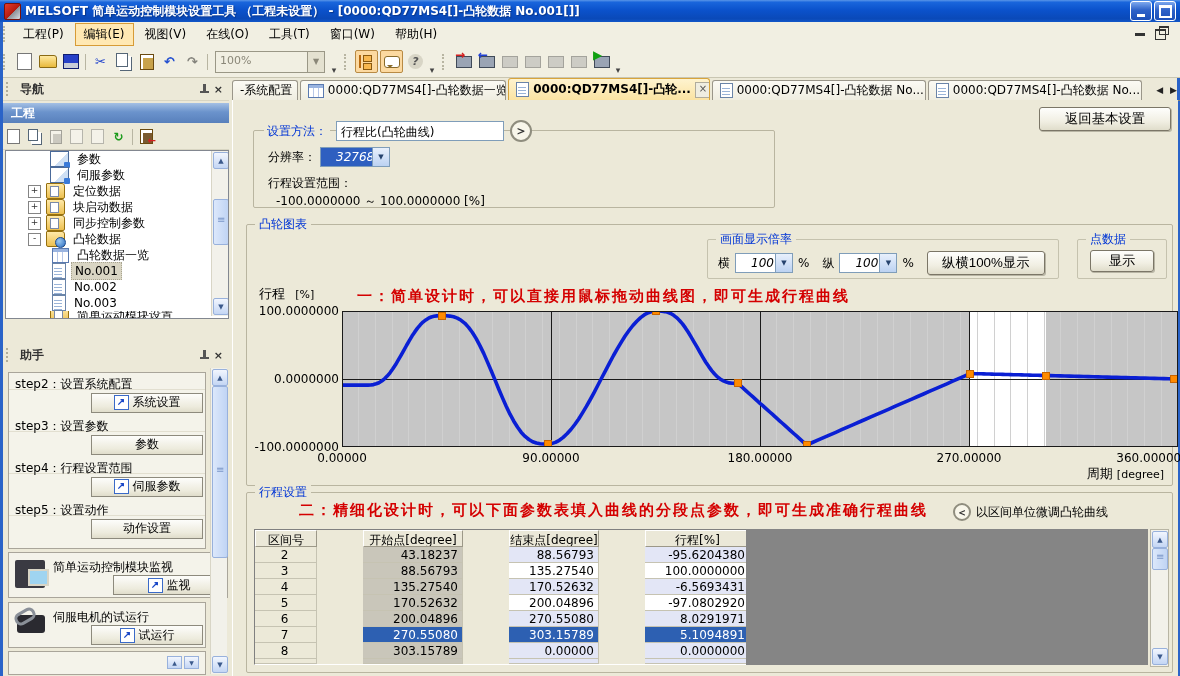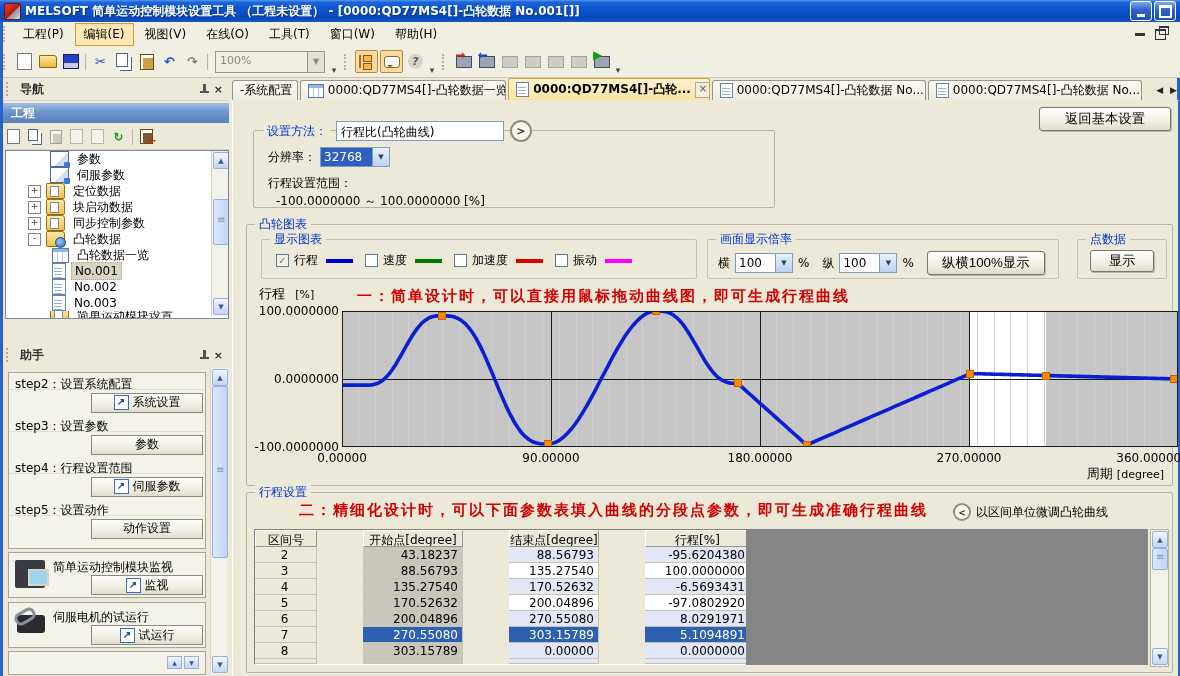--- a/index.html
+++ b/index.html
@@ -127,21 +127,21 @@
     text-align:center;color:#555;flex:none;font-weight:normal;}
   .tabarrows{margin-left:auto;display:flex;gap:1px;padding-bottom:3px;}
   .tabarrows span{font-size:9px;color:#222;padding:2px 3px;}
   
   .content{position:absolute;left:232px;top:100px;width:945px;height:576px;background:#ECE9D8;border-left:1px solid #fff;}
   .fs{position:absolute;border:1px solid #B9B5A0;border-radius:2px;box-sizing:border-box;}
   .lg{position:absolute;top:-9px;left:8px;background:#ECE9D8;padding:0 4px;color:#0035D5;white-space:nowrap;}
   .xpb{background:linear-gradient(#FEFEFC,#F1EFE3 60%,#E0DDCB);border:1px solid #7B7667;border-radius:3px;
     display:flex;align-items:center;justify-content:center;box-sizing:border-box;box-shadow:1px 1px 0 #b8b5a4;}
   .combo{background:#fff;border:1px solid #7F9DB9;height:20px;display:flex;box-sizing:border-box;}
-  .combo .val{flex:1;padding:2px 3px;overflow:hidden;white-space:nowrap;}
+  .combo .val{flex:1;padding:2px 15px;overflow:hidden;white-space:nowrap;font-style:italic;}
   .combo .val.hl{background:#2E5FC0;color:#fff;}
   .combo .ar{width:16px;background:linear-gradient(#E8F0FC,#BCD2F2);border-left:1px solid #7F9DB9;color:#26436E;
     font-size:7px;display:flex;align-items:center;justify-content:center;}
   .circbtn{width:22px;height:22px;border-radius:50%;border:2px solid #8F8D7E;background:#F8F6EA;color:#333;
     font-weight:bold;font-size:13px;display:flex;align-items:center;justify-content:center;box-sizing:border-box;}
   .redtext{color:#D40000;font-weight:bold;font-size:15px;letter-spacing:2px;white-space:nowrap;}
   .chk{width:13px;height:13px;border:1px solid #5A7A9C;background:#fff;box-sizing:border-box;
     font-size:10px;line-height:11px;text-align:center;flex:none;}
   .chk.checked{background:#F2F1E6;color:#77766a;font-weight:bold;}
   .dash{width:27px;height:4px;flex:none;margin:0 12px 0 8px;}
@@ -396,21 +396,21 @@
           </button>
         </div>
         <div class="astep-title">step5：设置动作</div>
         <div class="abtnrow">
           <button class="abtn">
             <span>动作设置</span>
           </button>
         </div>
       </div>
     <div id="apanels">
-        <div class="abox" style="left: 5px; top: 186px; width: 198px; height: 46px;">
+        <div class="abox" style="left: 5px; top: 186px; width: 220px; height: 46px;">
           <span class="ic-pc-monitor"></span>
           <span class="apnl-title">简单运动控制模块监视</span>
           <button class="abtn" style="position: absolute; right: 2px; top: 22px;">
             <span class="linkarrow">↗</span>
             <span>监视</span>
           </button>
         </div>
         <div class="abox" style="left: 5px; top: 236px; width: 198px; height: 46px;">
           <span class="ic-wrench"></span>
           <span class="apnl-title">伺服电机的试运行</span>
@@ -477,37 +477,20 @@
         <span class="val hl">32768</span>
         <span class="ar">▼</span>
       </span>
       <span class="abs" style="left:14px;top:44px;">行程设置范围：</span>
       <span class="abs" style="left:22px;top:62px;">-100.0000000 ～ 100.0000000 [%]</span>
     </div>
 
     <div class="fs" style="left:13px;top:124px;width:927px;height:262px;">
       <span class="lg">凸轮图表</span>
 
-      <div class="fs" style="left:14px;top:14px;width:436px;height:40px;border-color:#C5C2AE;">
-        <span class="lg">显示图表</span>
-        <div class="togglerow" id="toggles" style="padding-top:12px;">
-            <span class="chk checked">✓</span>
-            <span class="tglbl">行程</span>
-            <span class="dash" style="background: rgb(0, 0, 204);"></span>
-            <span class="chk"></span>
-            <span class="tglbl">速度</span>
-            <span class="dash" style="background: rgb(0, 122, 0);"></span>
-            <span class="chk"></span>
-            <span class="tglbl">加速度</span>
-            <span class="dash" style="background: rgb(221, 0, 0);"></span>
-            <span class="chk"></span>
-            <span class="tglbl">振动</span>
-            <span class="dash" style="background: rgb(255, 0, 255);"></span>
-          </div>
-      </div>
 
       <div class="fs" style="left:460px;top:14px;width:352px;height:40px;border-color:#C5C2AE;">
         <span class="lg">画面显示倍率</span>
         <div style="display:flex;align-items:center;gap:5px;padding:11px 0 0 10px;">
           <span>横</span>
           <span class="combo" style="width:58px;">
             <span class="val">100</span>
             <span class="ar">▼</span>
           </span>
           <span>%</span>

